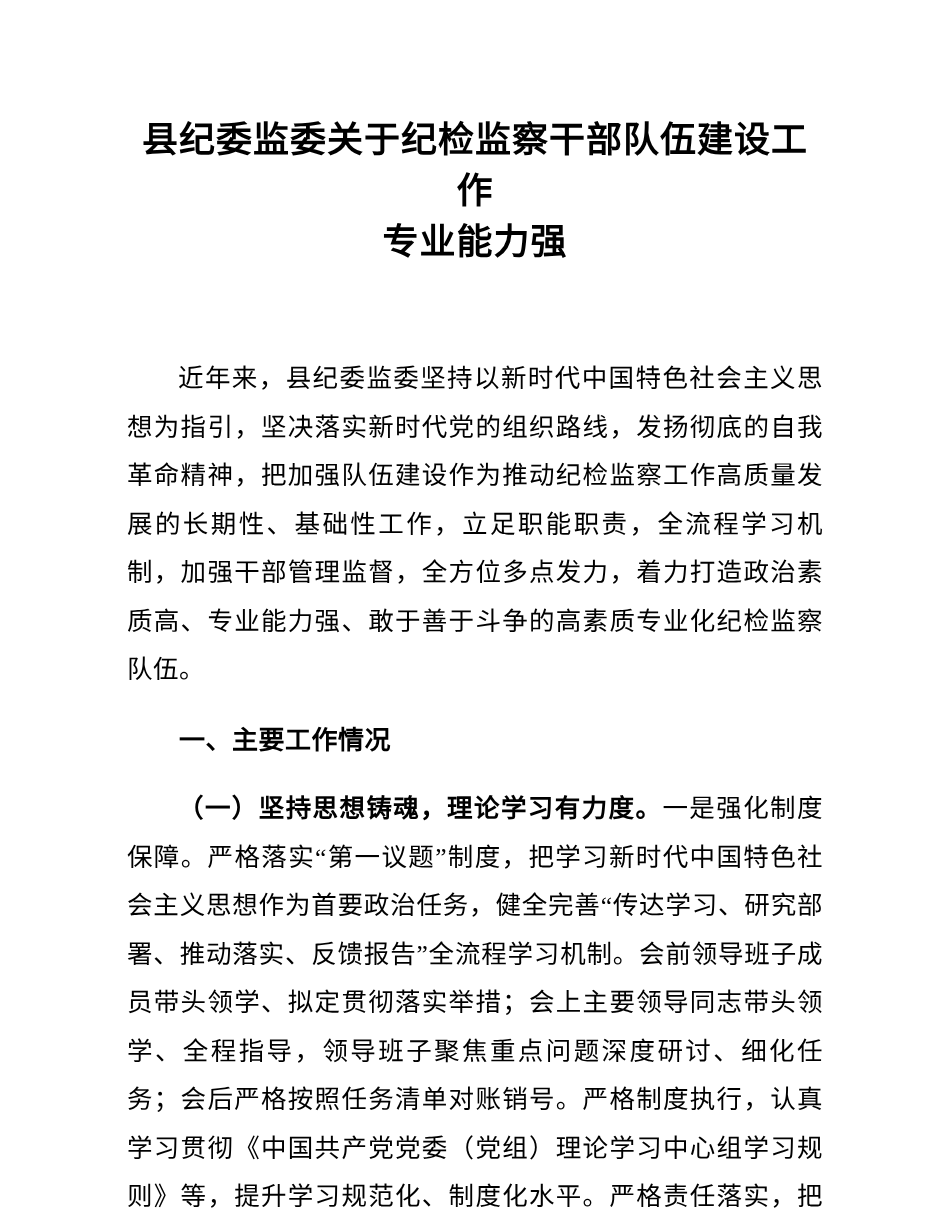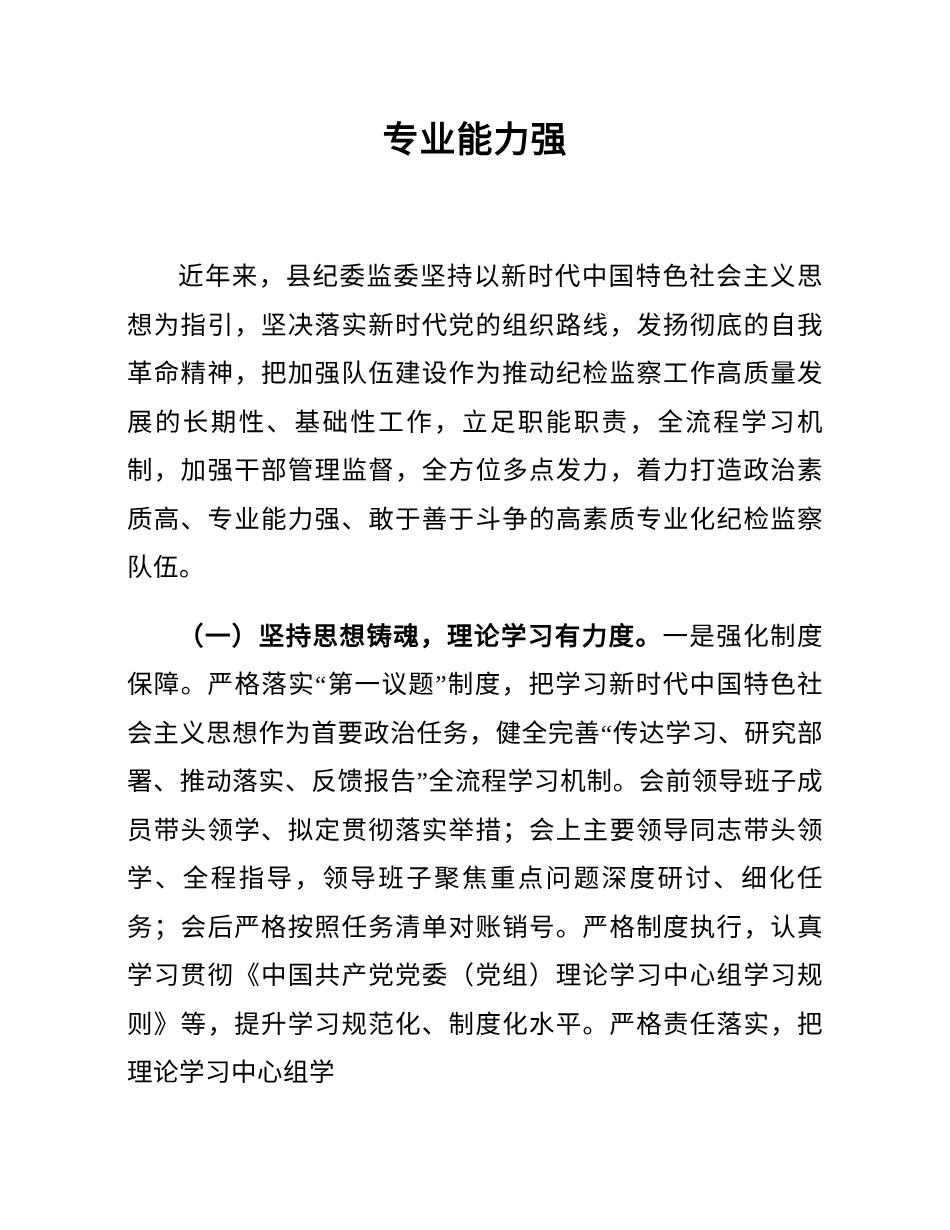--- a/index.html
+++ b/index.html
@@ -53,33 +53,35 @@
     font-weight: bold;
     font-size: 26px;
     line-height: 48.5px;
     text-indent: 2em;
     letter-spacing: 0.5px;
   }
   .sub-para {
     margin-top: 20px;
   }
   .sub-lead {
-    font-family: Liberation Serif, serif;
+    font-family: Liberation Sans, sans-serif;
     font-weight: bold;
   }
 </style>
 </head>
 <body>
 
 <div class="page">
   <div class="content">
 
     <h1 class="doc-title">
+      <span class="title-line">县纪委监委关于纪检监察干部队伍建设工作</span>
       <span class="title-line">专业能力强</span>
     </h1>
 
     <p class="body-para intro">近年来，县纪委监委坚持以新时代中国特色社会主义思想为指引，坚决落实新时代党的组织路线，发扬彻底的自我革命精神，把加强队伍建设作为推动纪检监察工作高质量发展的长期性、基础性工作，立足职能职责，全流程学习机制，加强干部管理监督，全方位多点发力，着力打造政治素质高、专业能力强、敢于善于斗争的高素质专业化纪检监察队伍。</p>
 
+    <h2 class="section-heading">一、主要工作情况</h2>
 
     <p class="body-para sub-para"><span class="sub-lead">（一）坚持思想铸魂，理论学习有力度。</span><span>一是强化制度保障。严格落实“第一议题”制度，把学习新时代中国特色社会主义思想作为首要政治任务，健全完善“传达学习、研究部署、推动落实、反馈报告”全流程学习机制。会前领导班子成员带头领学、拟定贯彻落实举措；会上主要领导同志带头领学、全程指导，领导班子聚焦重点问题深度研讨、细化任务；会后严格按照任务清单对账销号。严格制度执行，认真学习贯彻《中国共产党党委（党组）理论学习中心组学习规则》等，提升学习规范化、制度化水平。严格责任落实，把理论学习中心组学</span></p>
 
   </div>
 </div>
 
 </body></html>

